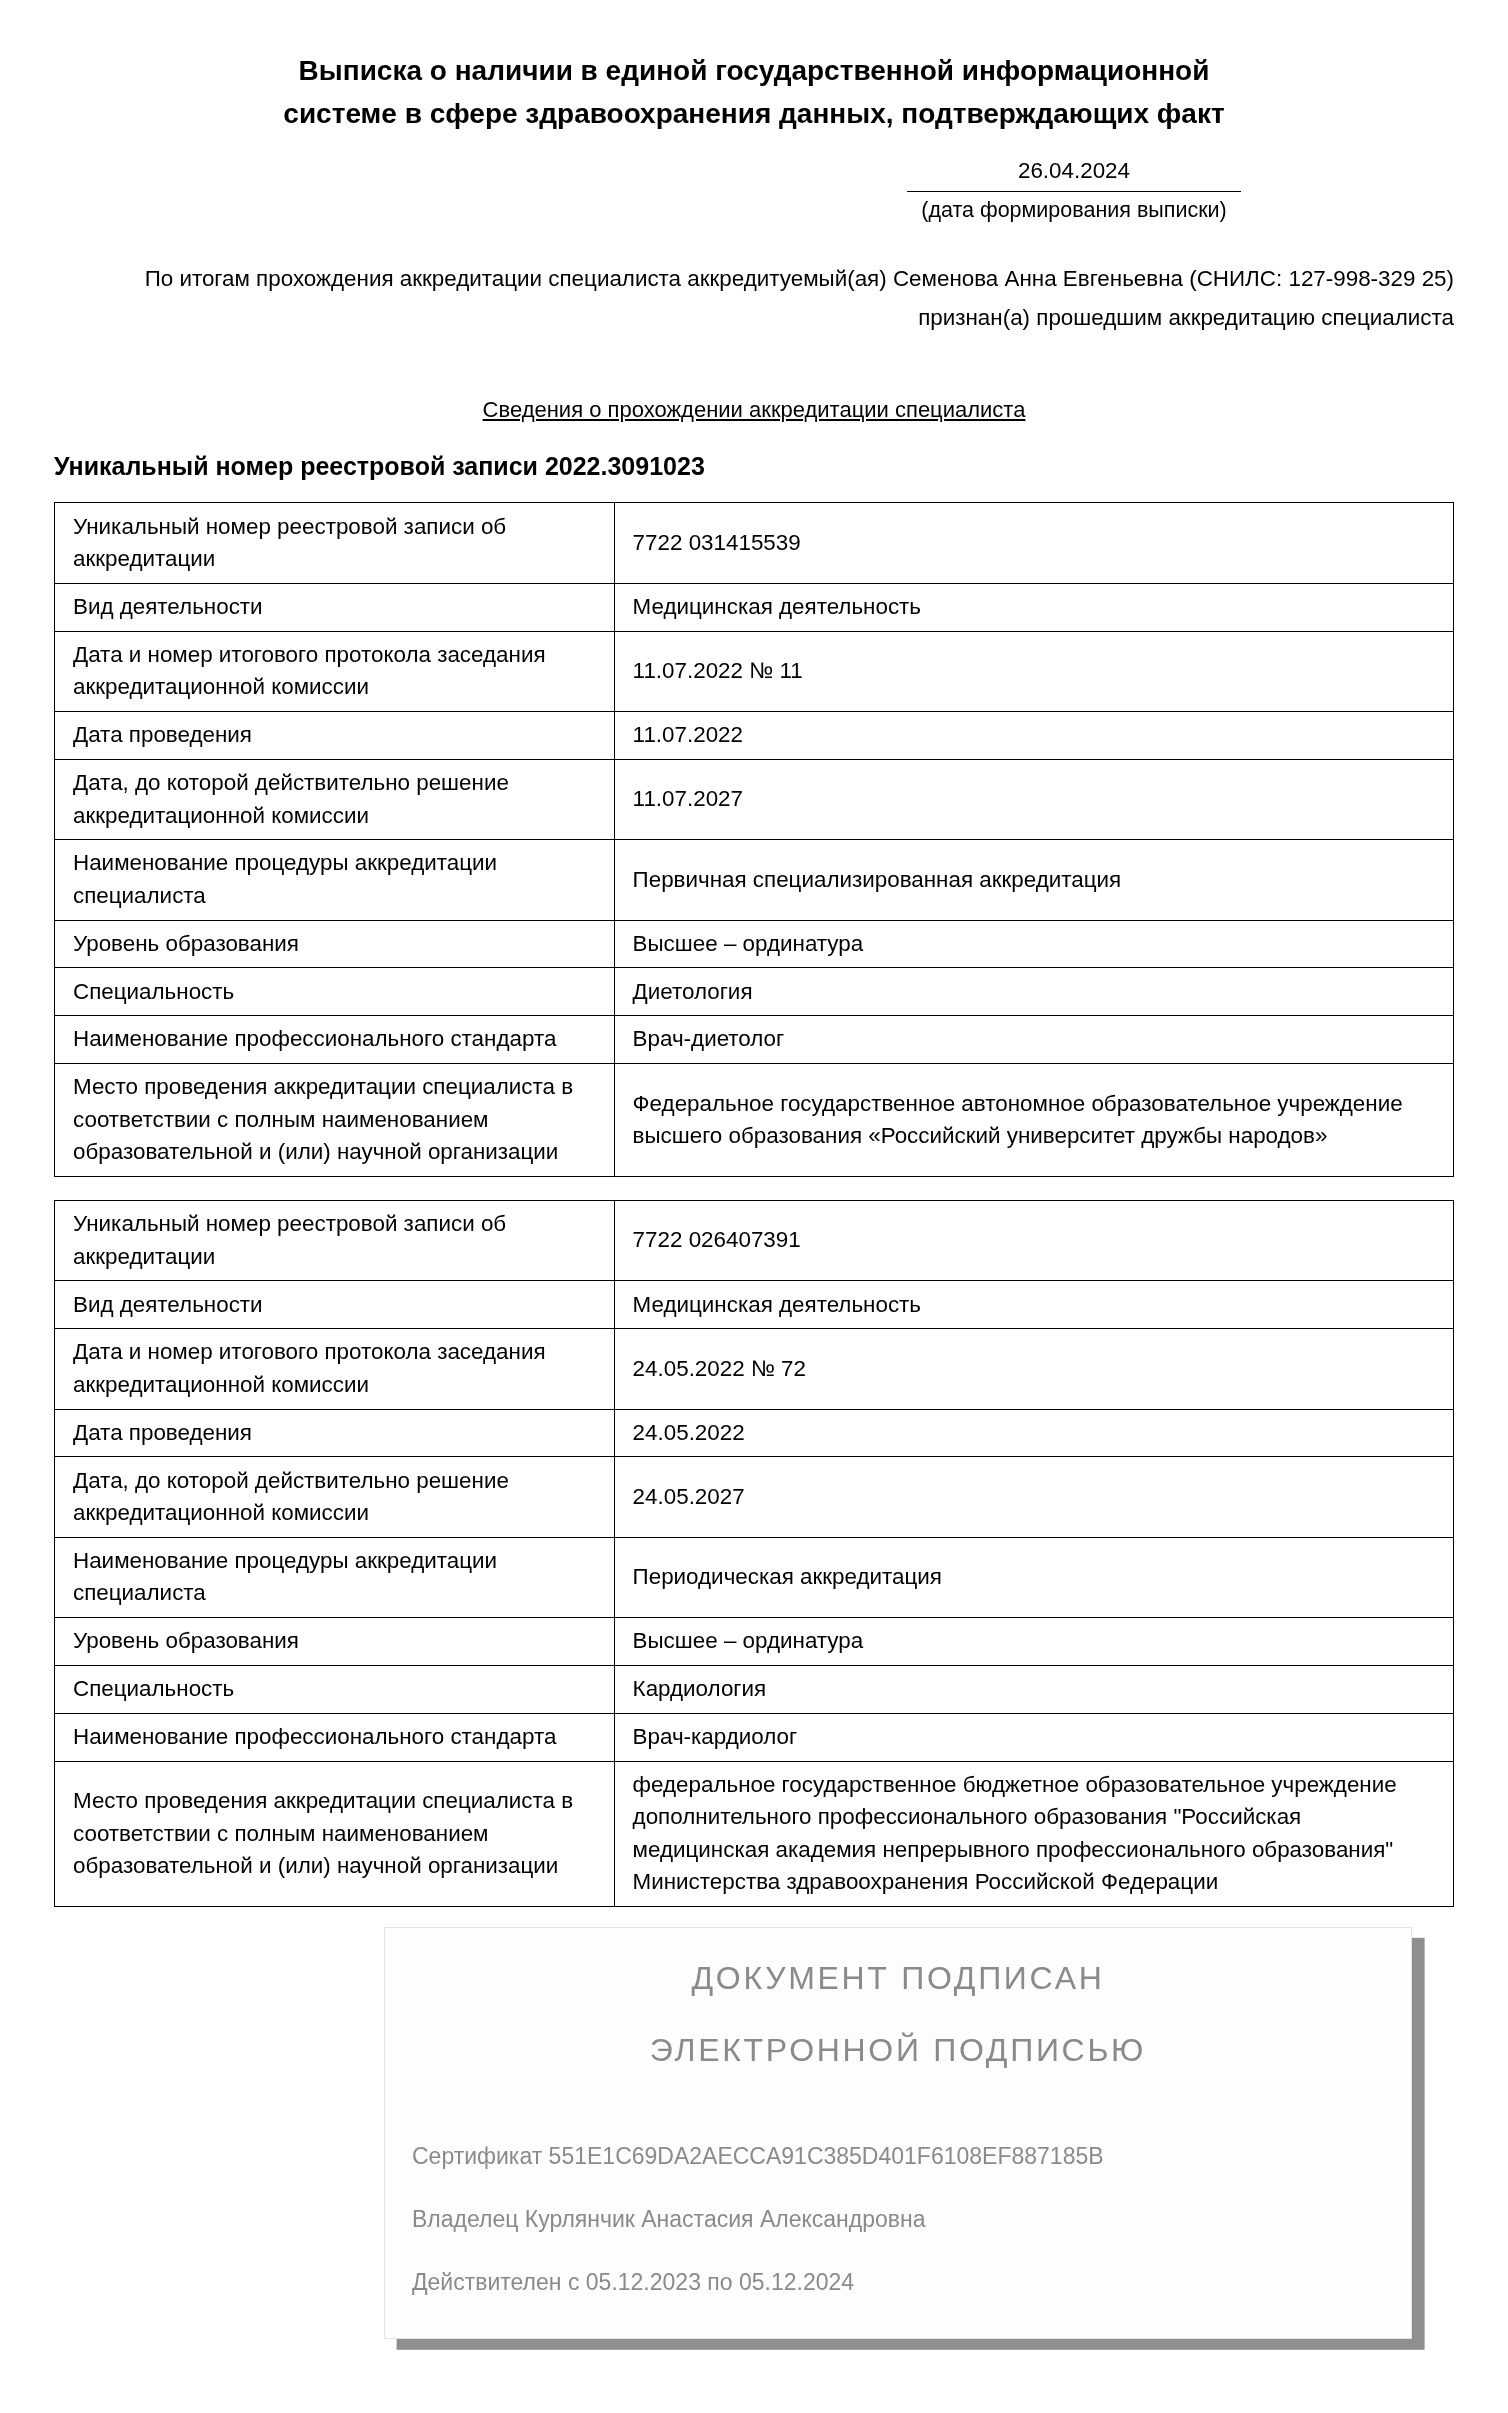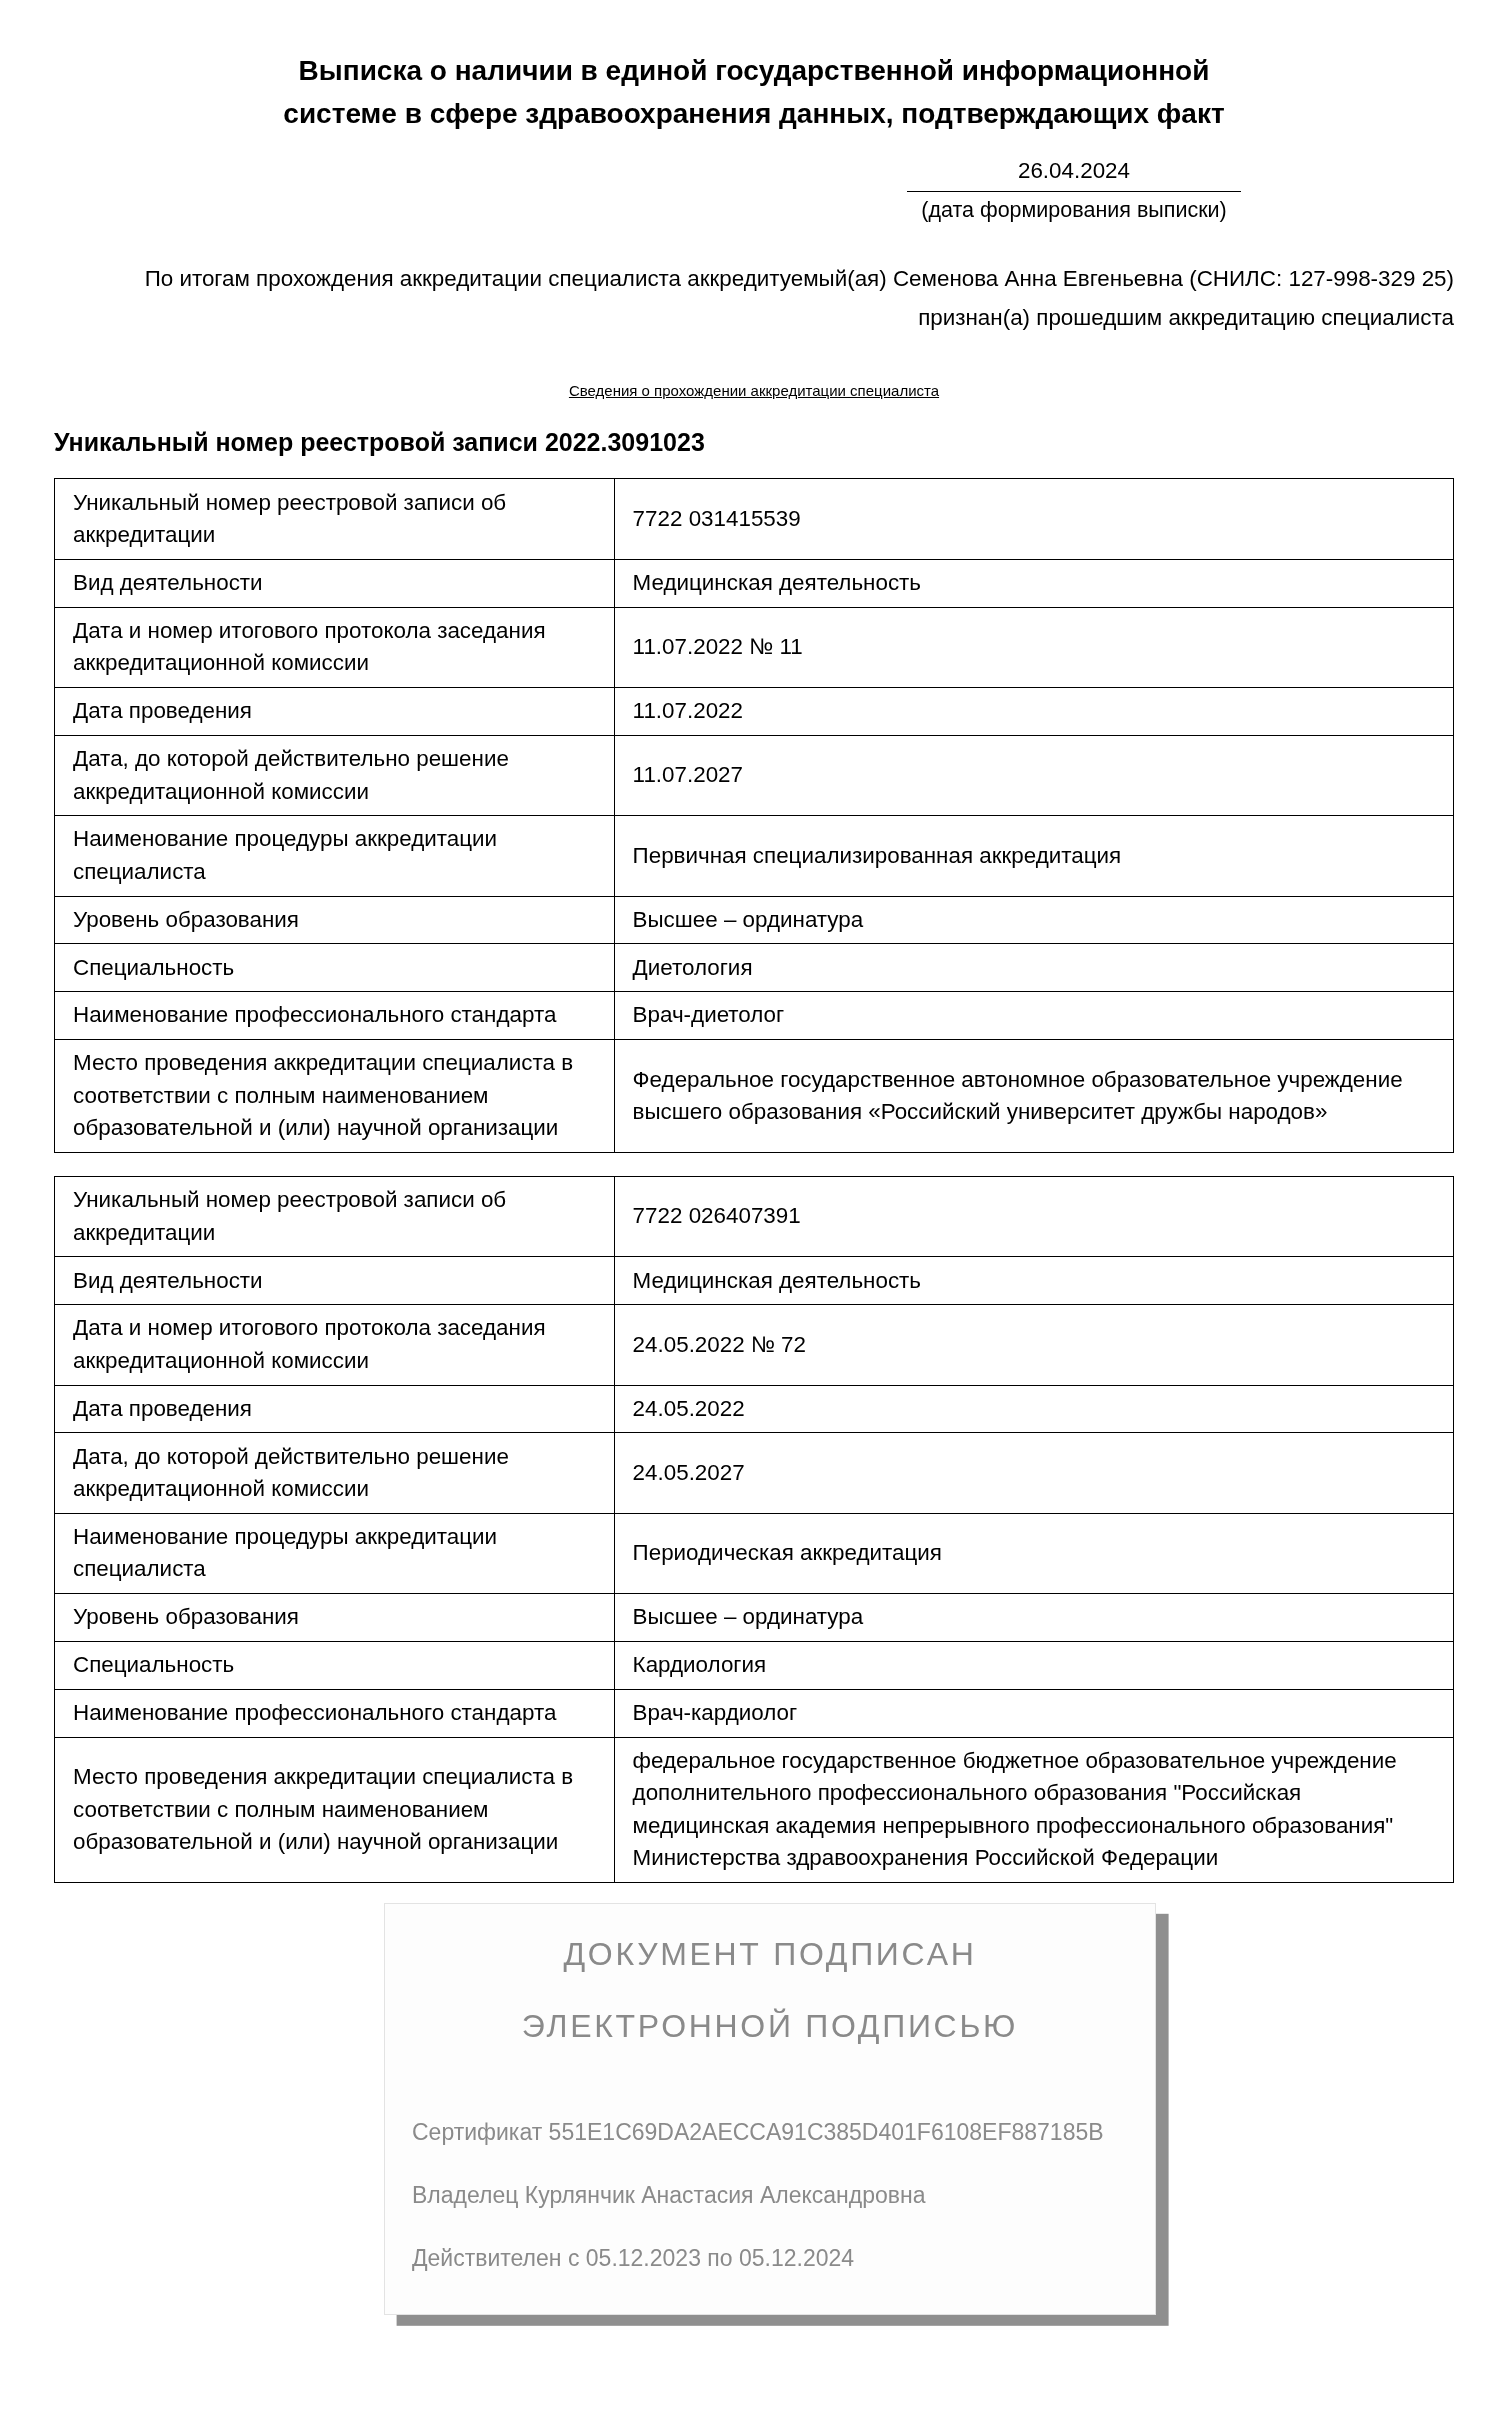--- a/index.html
+++ b/index.html
@@ -37,23 +37,23 @@
     padding-top: 5.4px;
     white-space: nowrap;
   }
   .intro {
     margin-top: 36px;
     text-align: right;
     font-size: 22.4px;
     line-height: 1.75;
   }
   .section-title {
-    margin-top: 45px;
-    text-align: center;
-    font-size: 15px;
+    margin-top: 60px;
+    text-align: center;
+    font-size: 22px;
     text-decoration: underline;
   }
   .record-title {
     margin-top: 29px;
     text-align: left;
     font-size: 25px;
     font-weight: bold;
   }
   table.acc {
     width: 100%;
@@ -66,21 +66,21 @@
   table.acc td {
     border: 1.8px solid #000000;
     padding: 7.2px 18px;
     vertical-align: middle;
   }
   table.acc td.label { width: 40%; }
   table.acc td.value { width: 60%; }
   .stamp {
     margin-top: 20px;
     margin-left: 330px;
-    width: 772px;
+    width: 1028px;
     background: #fdfdfd;
     border: 0.9px solid #e3e3e3;
     box-shadow: 12.6px 10.8px 0 0 #8f8f8f;
     padding: 34px 27px 36px;
     color: #8a8a8a;
   }
   .stamp-h1, .stamp-h2 {
     text-align: center;
     font-size: 32px;
     letter-spacing: 2.7px;

